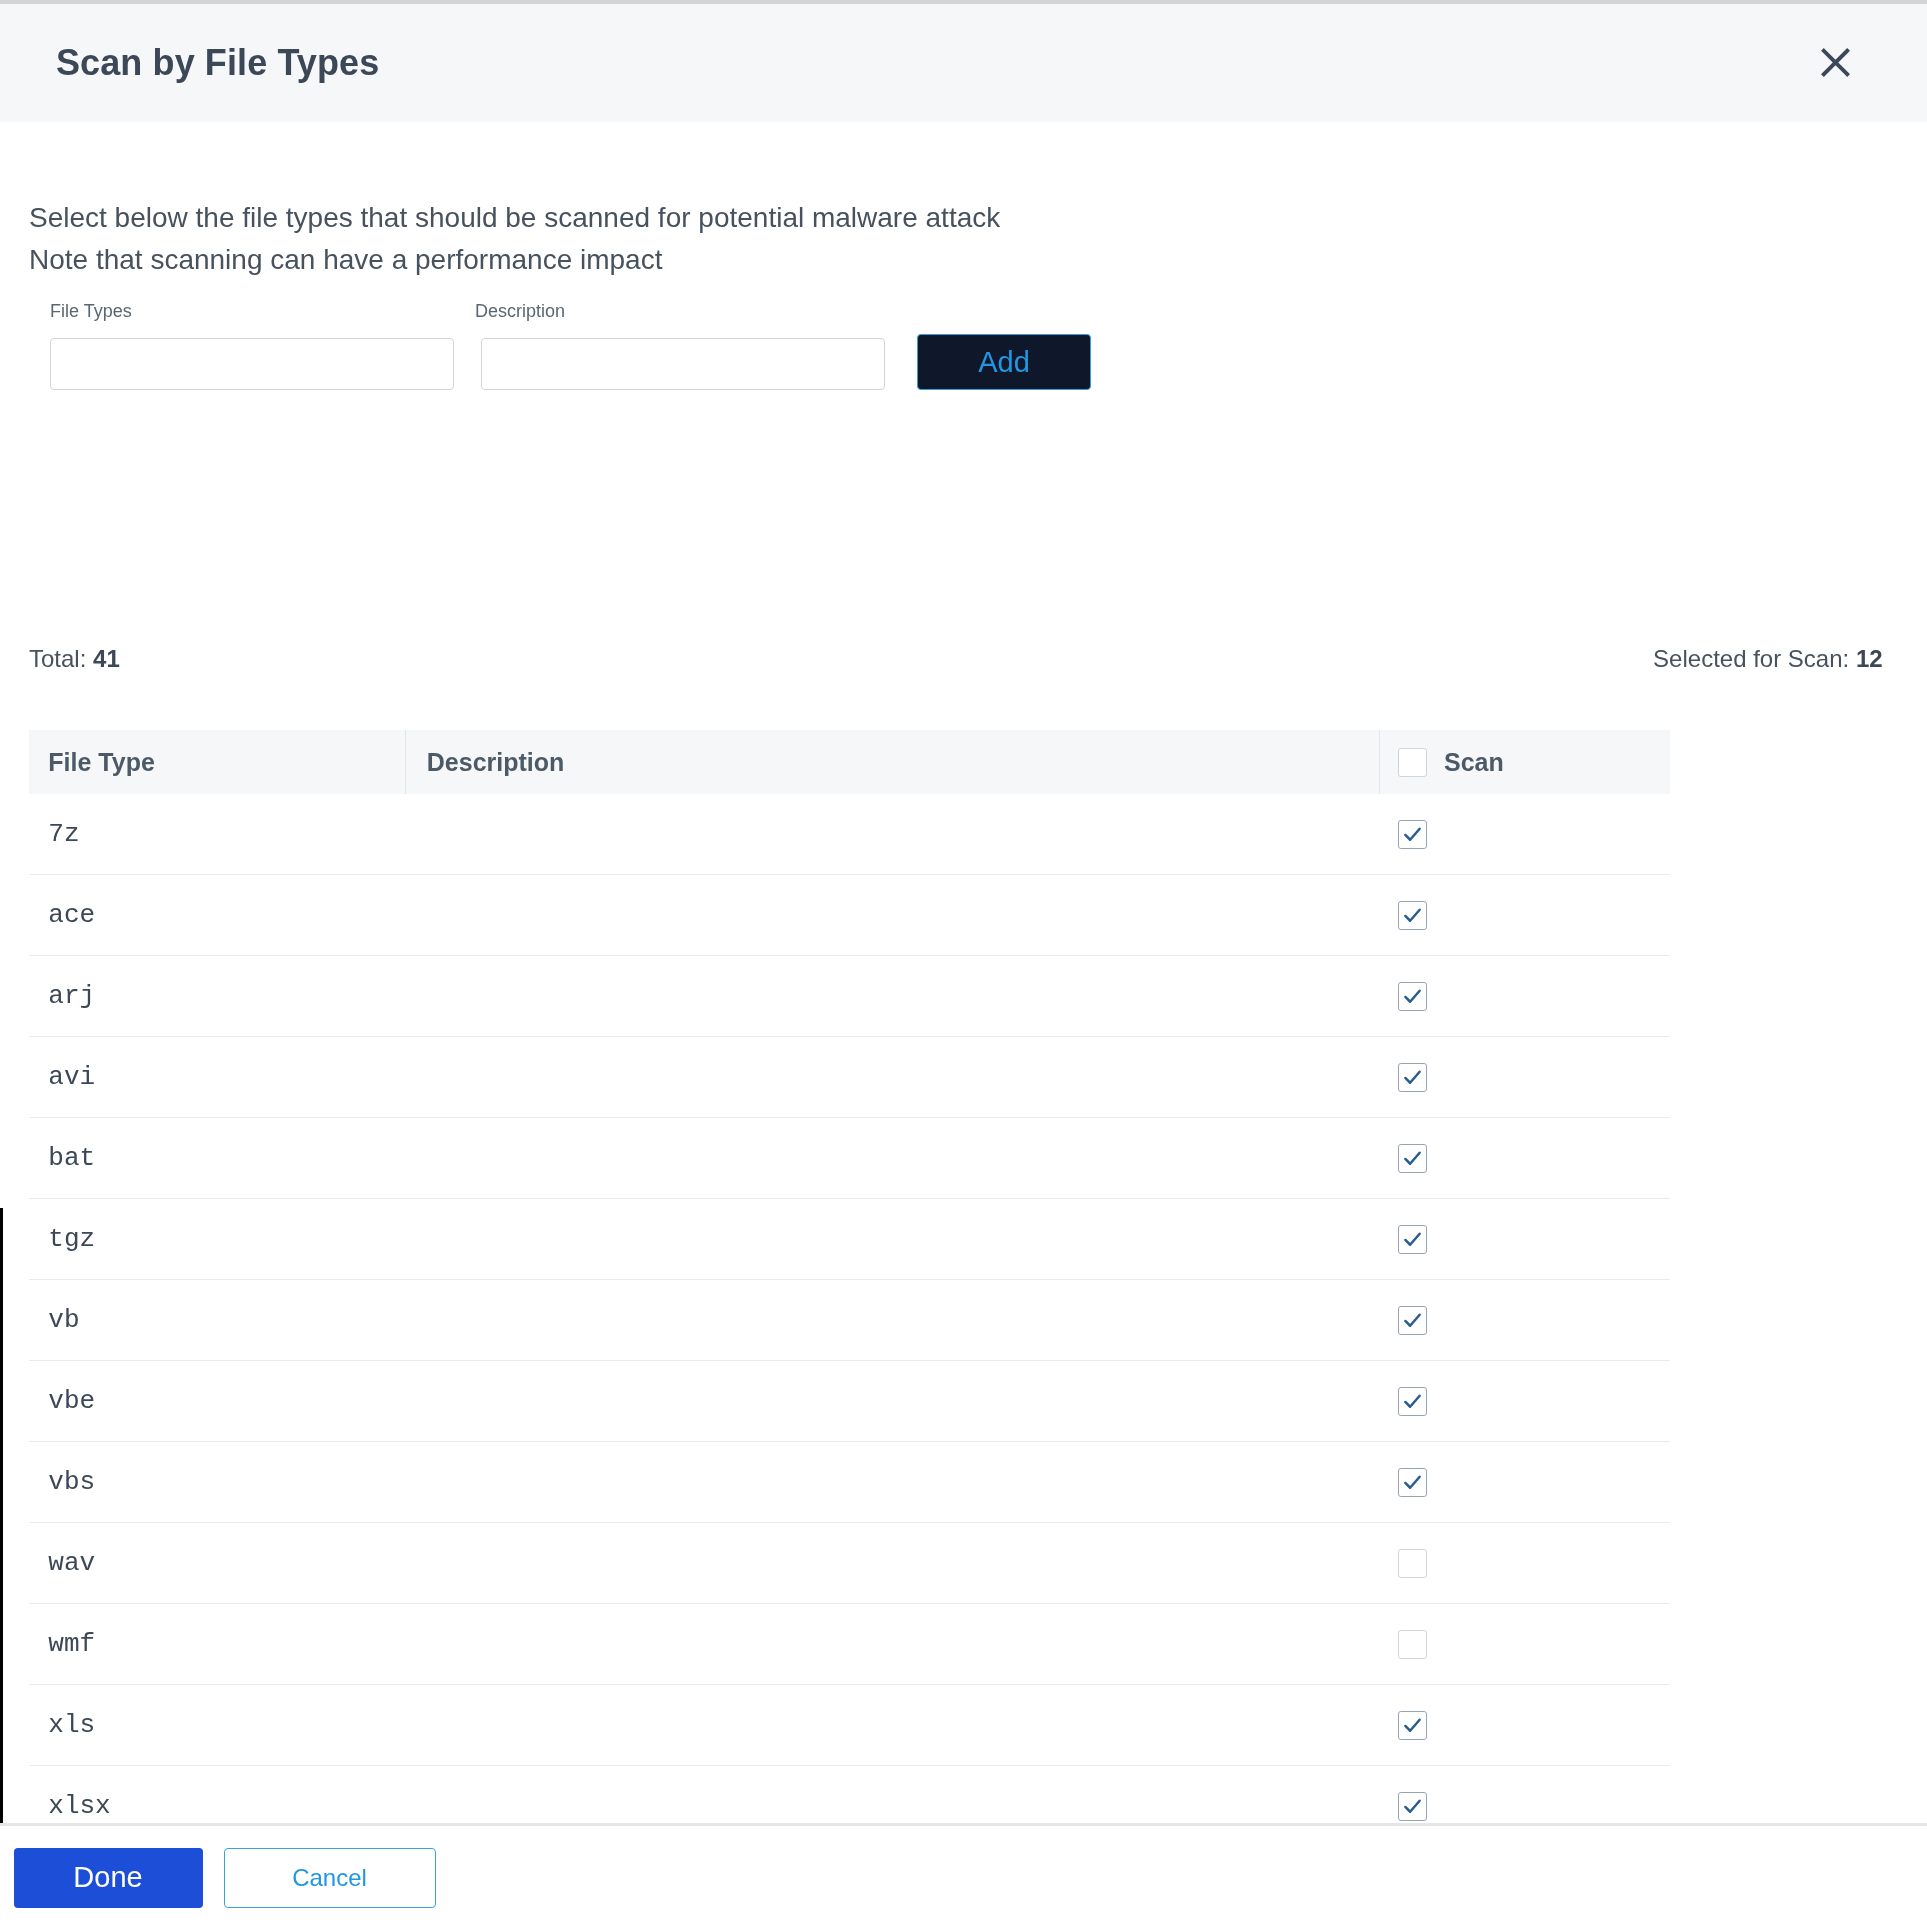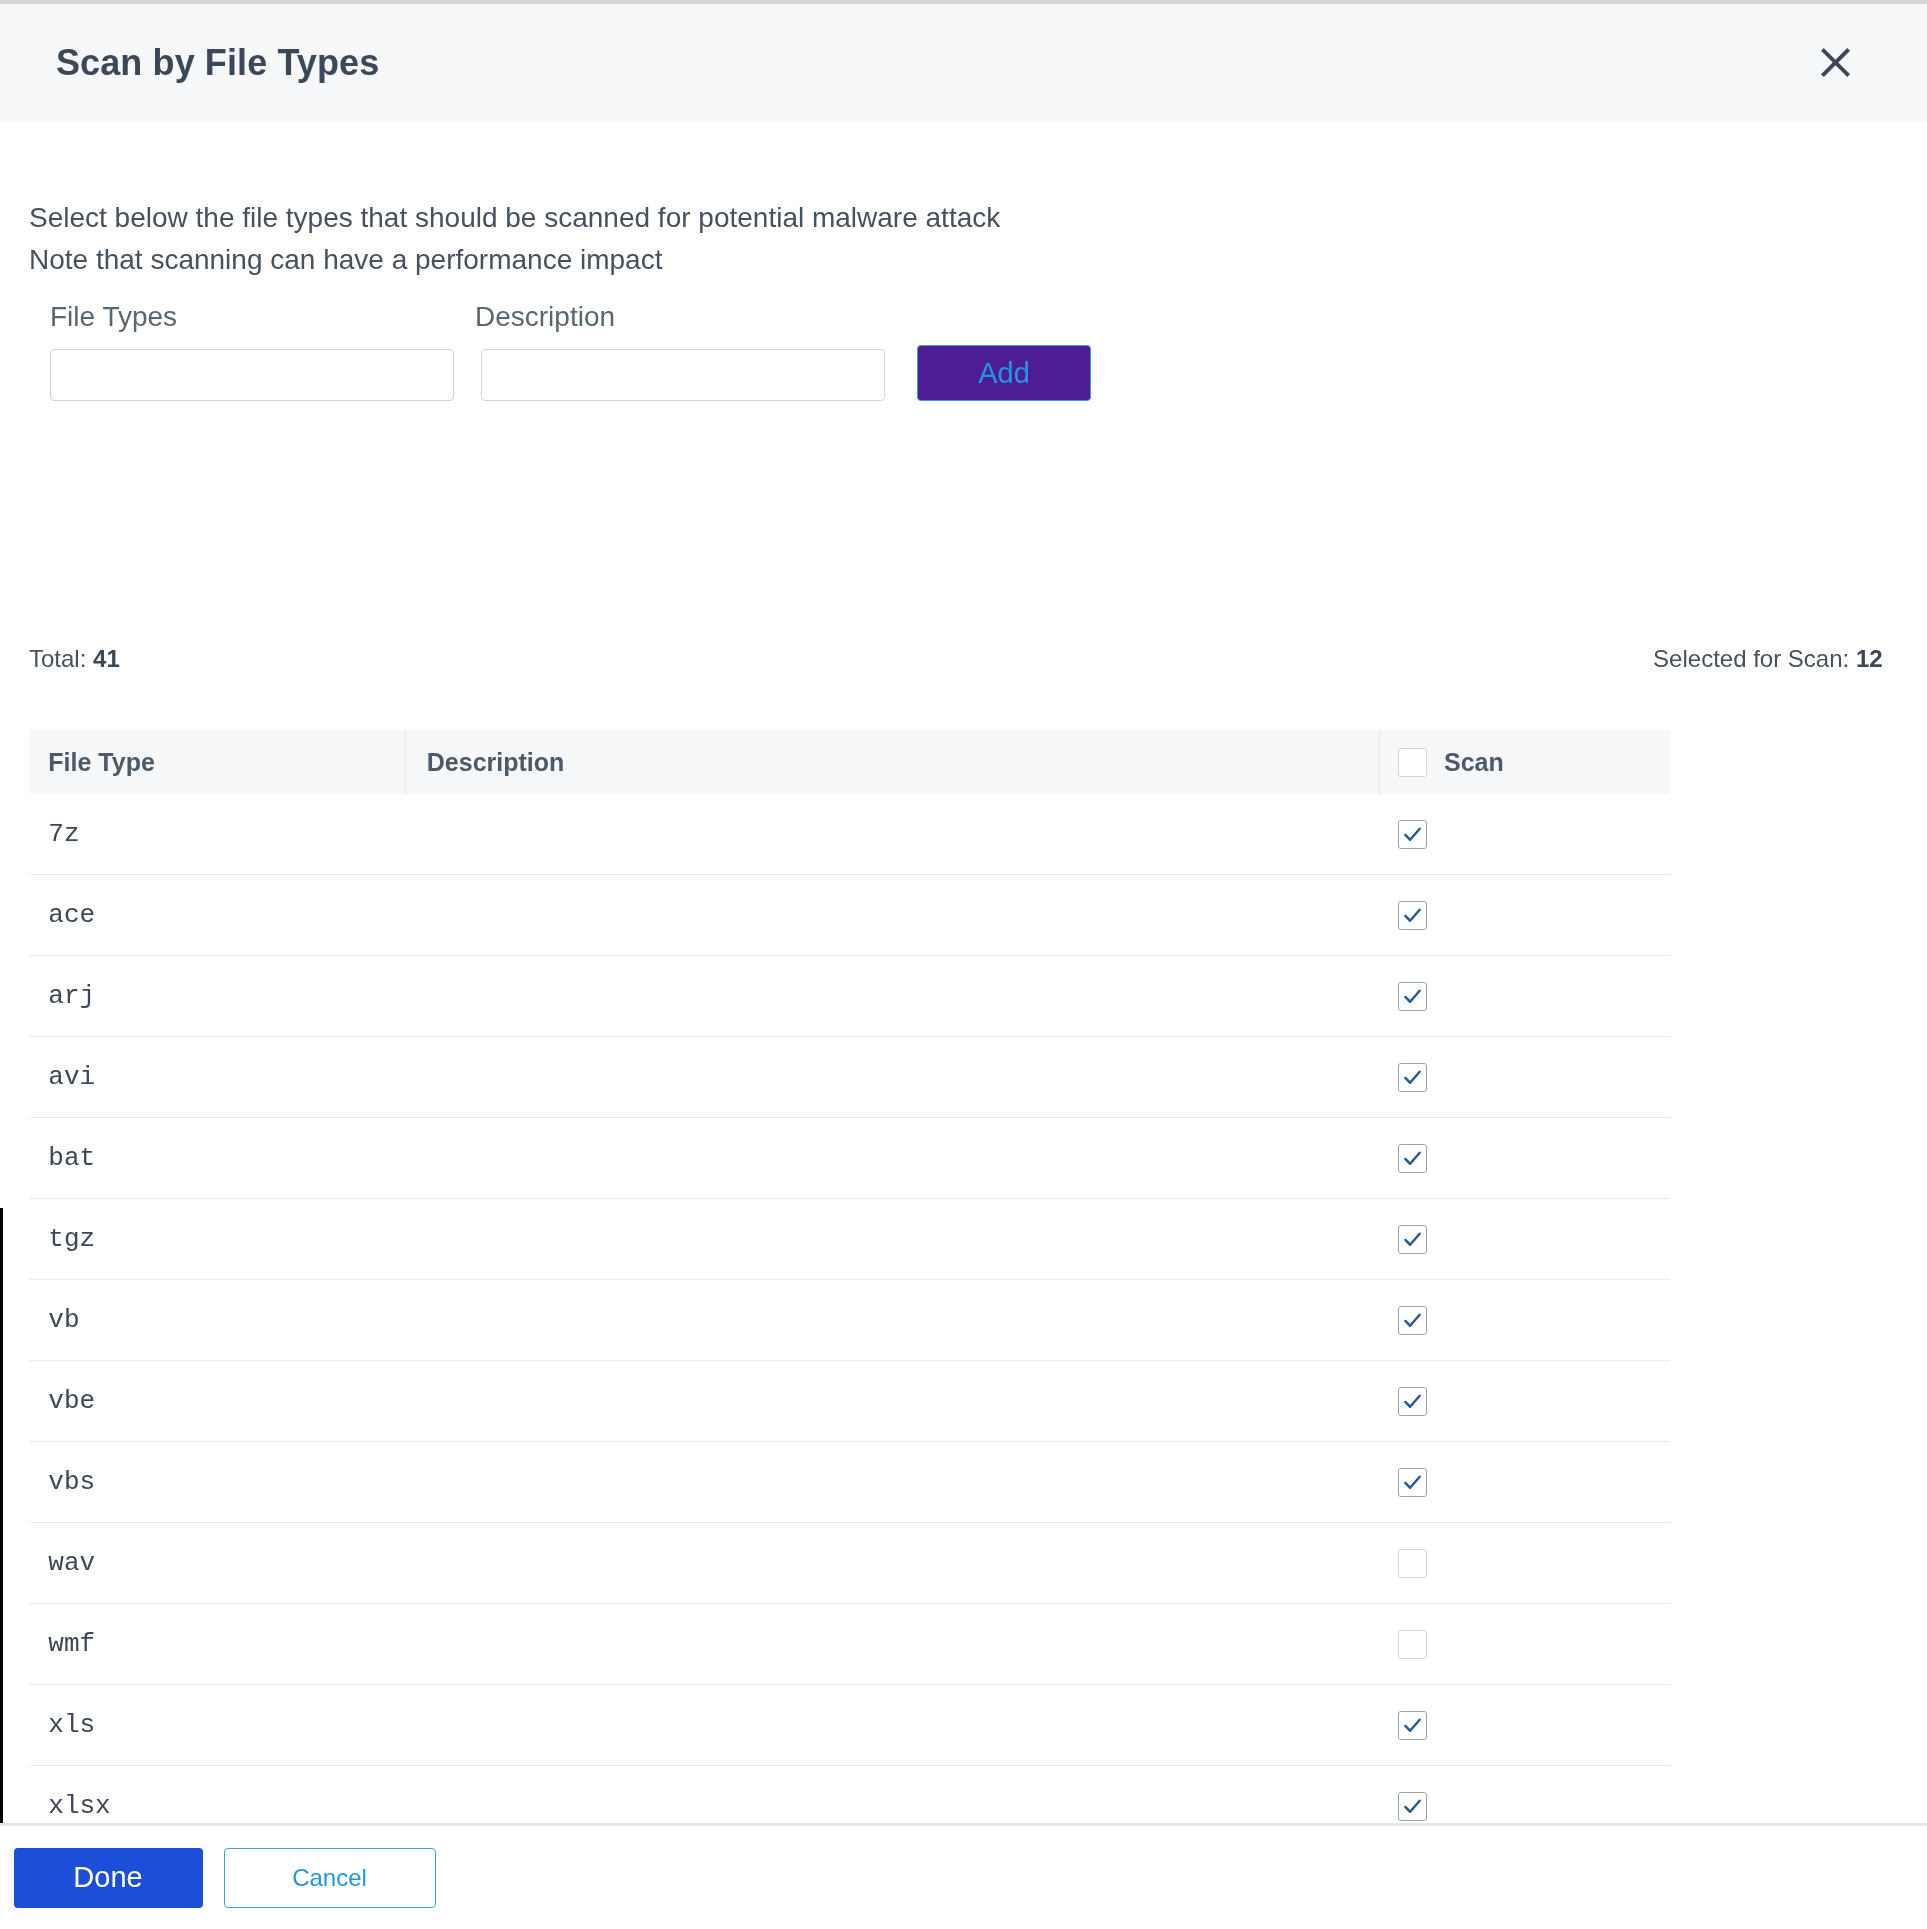--- a/index.html
+++ b/index.html
@@ -79,21 +79,21 @@
   
   .add-form {
     position: absolute;
     top: 179px;
     left: 29px;
     display: flex;
     align-items: flex-end;
   }
   .field-group { display: flex; flex-direction: column; }
   .field-label {
-    font-size: 28px;
+    font-size: 18px;
     color: #5b6770;
     margin-bottom: 16.4px;
     padding-left: 21px;
   }
   .text-input {
     height: 52px;
     border: 1px solid #cfd5d9;
     border-radius: 3.9px;
     background: #fff;
     font-size: 23px;
@@ -104,21 +104,21 @@
   }
   .text-input::placeholder { color: #9aa4ad; }
   #file-types-input { width: 404px; margin-left: 21px; }
   #description-input { width: 404px; margin-left: 27px; }
   .add-button {
     margin-left: 32px;
     width: 174px;
     height: 56px;
     border: 1.9px solid #3aa0dd;
     border-radius: 3.9px;
-    background: #4c1d95;
+    background: #0f172a;
     color: #2196e3;
     font-size: 29px;
     font-family: "Liberation Sans", "DejaVu Sans", sans-serif;
     cursor: pointer;
     line-height: 1;
   }
 
   
   .counts {
     position: absolute;

